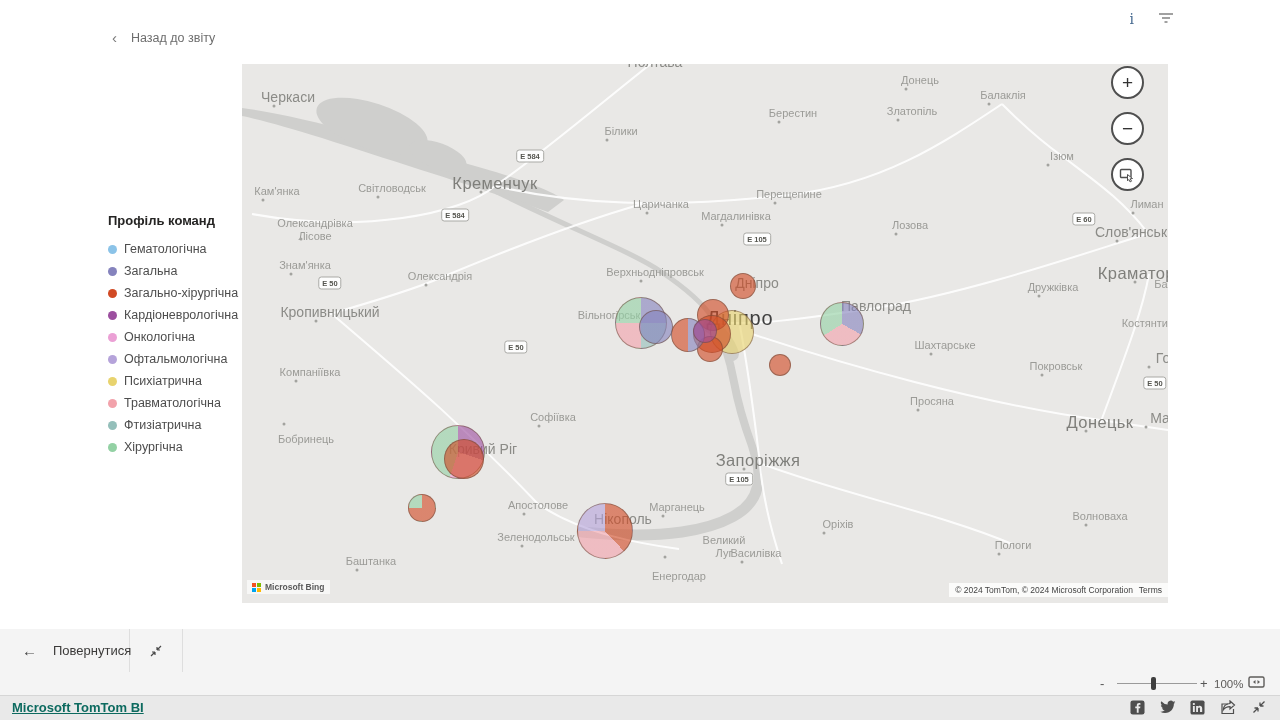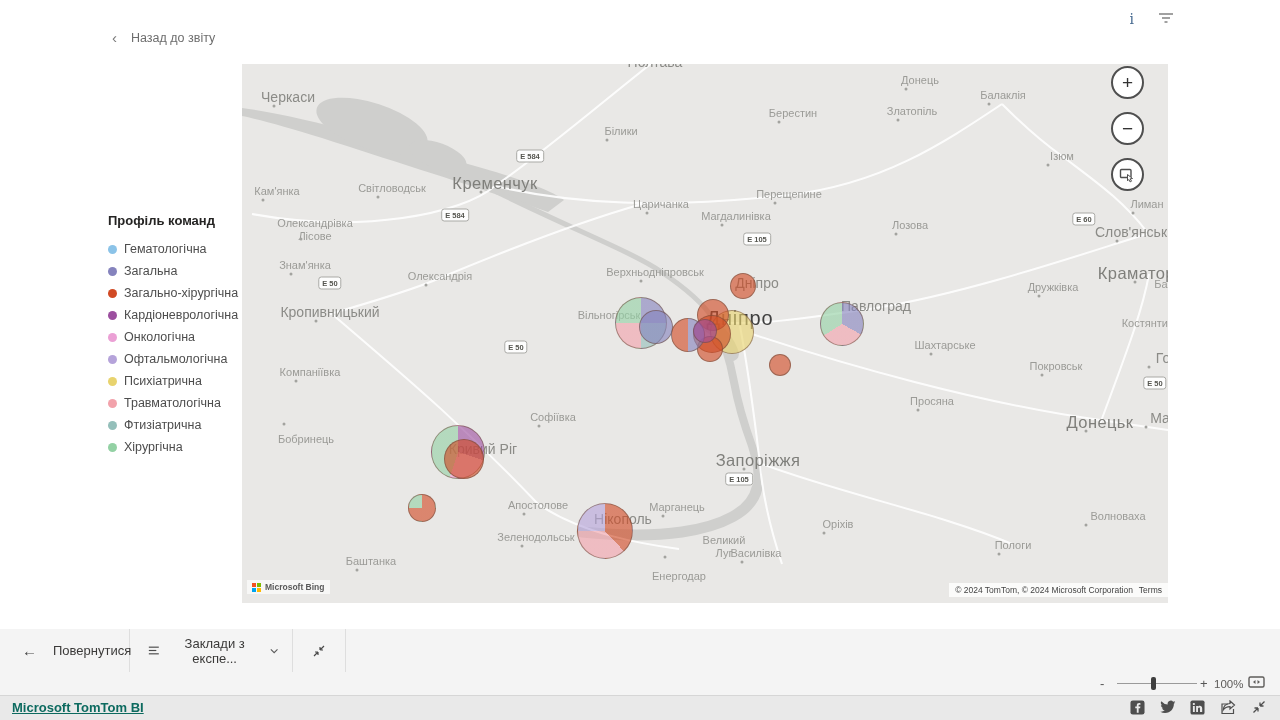--- a/index.html
+++ b/index.html
@@ -256,21 +256,21 @@
         <span class="map-label md" style="left: 241px; top: 385px;">Кривий Ріг</span>
         <span class="map-label lg" style="left: 516px; top: 396px;">Запоріжжя</span>
         <span class="map-dot" style="left: 502px; top: 405px;"></span>
         <span class="map-label sm" style="left: 296px; top: 441px;">Апостолове</span>
         <span class="map-dot" style="left: 282px; top: 450px;"></span>
         <span class="map-label sm" style="left: 435px; top: 443px;">Марганець</span>
         <span class="map-dot" style="left: 421px; top: 452px;"></span>
         <span class="map-label md" style="left: 381px; top: 455px;">Нікополь</span>
         <span class="map-label sm" style="left: 596px; top: 460px;">Оріхів</span>
         <span class="map-dot" style="left: 582px; top: 469px;"></span>
-        <span class="map-label sm" style="left: 876px; top: 452px; text-align: center;">Волноваха</span>
+        <span class="map-label sm" style="left: 858px; top: 452px; text-align: center;">Волноваха</span>
         <span class="map-dot" style="left: 844px; top: 461px;"></span>
         <span class="map-label sm" style="left: 294px; top: 473px;">Зеленодольськ</span>
         <span class="map-dot" style="left: 280px; top: 482px;"></span>
         <span class="map-label sm" style="left: 437px; top: 512px;">Енергодар</span>
         <span class="map-dot" style="left: 423px; top: 493px;"></span>
         <span class="map-label sm" style="left: 482px; top: 483px;">Великий
 Луг</span>
         <span class="map-label sm" style="left: 514px; top: 489px;">Василівка</span>
         <span class="map-dot" style="left: 500px; top: 498px;"></span>
         <span class="map-label sm" style="left: 771px; top: 481px;">Пологи</span>
@@ -330,31 +330,20 @@
       <span>© 2024 TomTom, © 2024 Microsoft Corporation</span>
       <span class="terms-link">Terms</span>
     </div>
   </div>
 
   <div class="toolbar">
     <button class="tb-btn tb-return">
       <span class="tb-arrow">←</span>
       <span>Повернутися</span>
     </button>
-    <button class="tb-btn tb-bookmark">
-      <svg width="14" height="11" viewBox="0 0 14 11">
-        <line x1="1" y1="1.5" x2="13" y2="1.5" stroke="#4a4a4a" stroke-width="1.4"></line>
-        <line x1="1" y1="5.5" x2="10" y2="5.5" stroke="#4a4a4a" stroke-width="1.4"></line>
-        <line x1="1" y1="9.5" x2="13" y2="9.5" stroke="#4a4a4a" stroke-width="1.4"></line>
-      </svg>
-      <span>Заклади з експе...</span>
-      <svg class="chev" width="10" height="6" viewBox="0 0 10 6">
-        <polyline points="1,1 5,5 9,1" fill="none" stroke="#5a5a5a" stroke-width="1.3"></polyline>
-      </svg>
-    </button>
     <button class="tb-btn tb-collapse">
       <svg width="14" height="14" viewBox="0 0 14 14">
         <path d="M 6 8 L 2 12 M 6 8 L 6 11 M 6 8 L 3 8" stroke="#4a4a4a" stroke-width="1.2" fill="none"></path>
         <path d="M 8 6 L 12 2 M 8 6 L 8 3 M 8 6 L 11 6" stroke="#4a4a4a" stroke-width="1.2" fill="none"></path>
       </svg>
     </button>
   </div>
 
   <div class="zoomrow">
     <button class="zoom-ctl z-minus">-</button>

